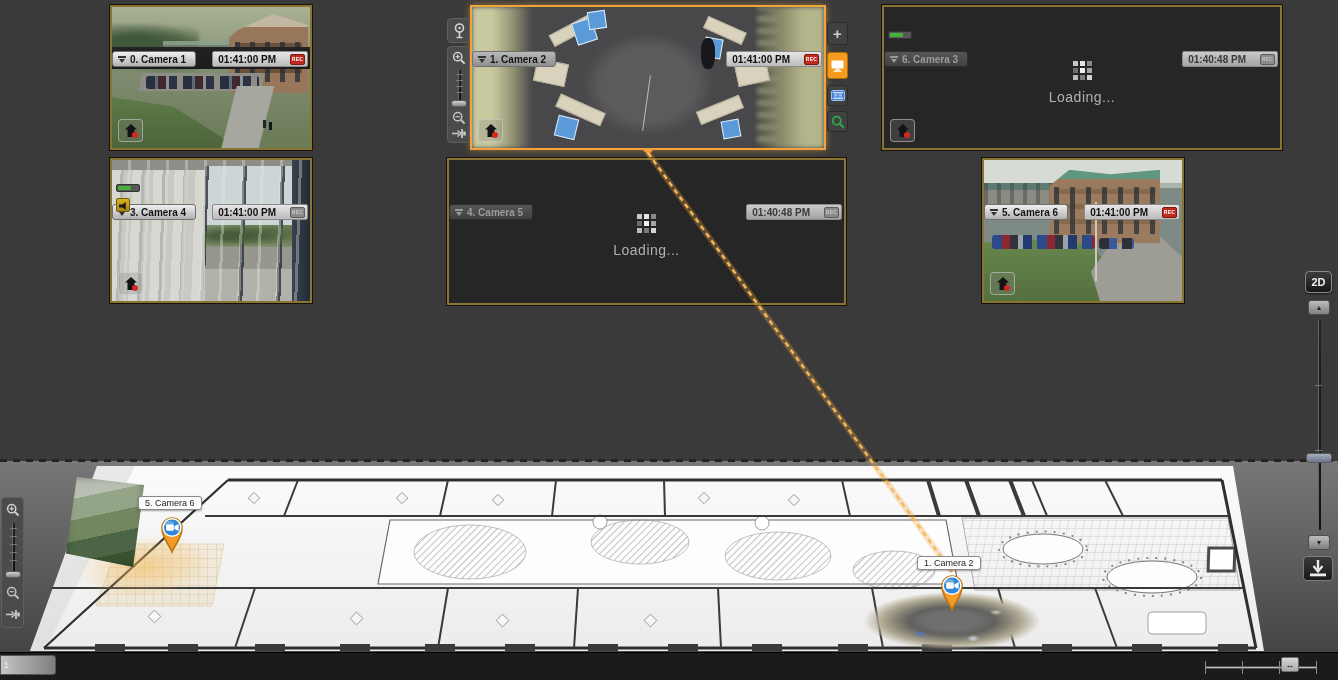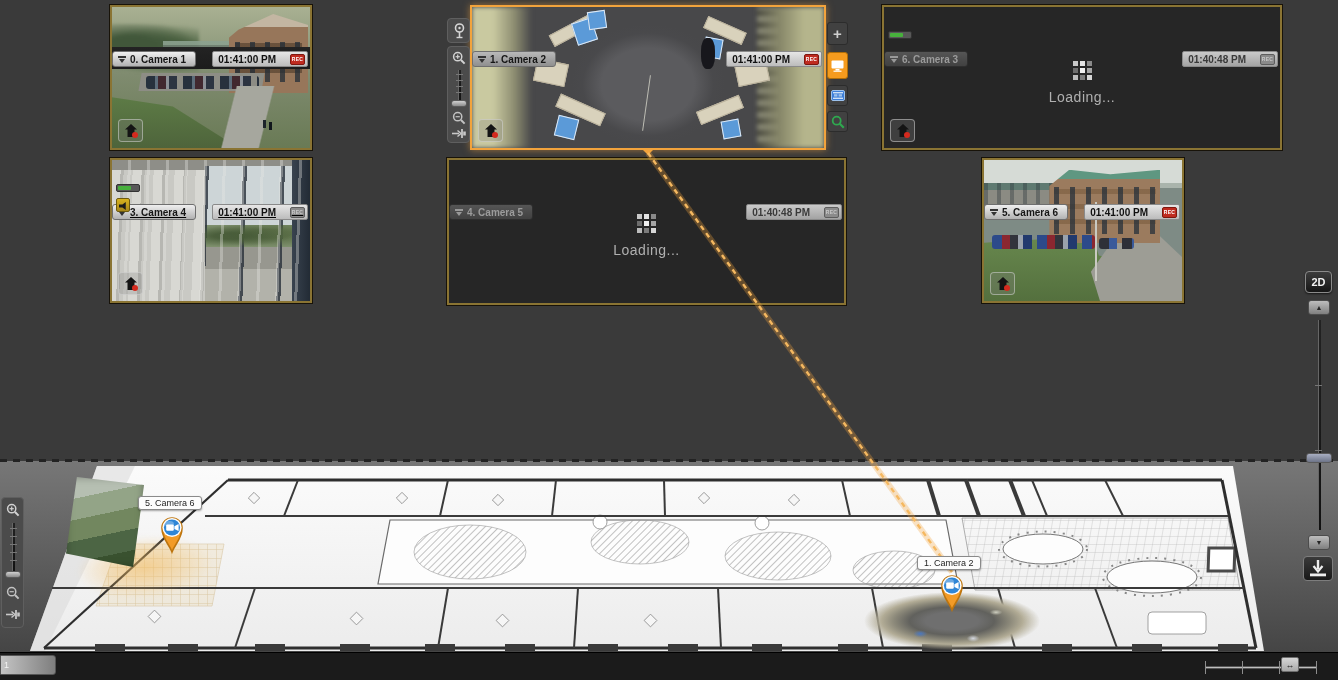--- a/index.html
+++ b/index.html
@@ -397,21 +397,21 @@
   </div>
 </div>
 
 <div class="tile" style="left:110px;top:158px;width:202px;height:145px;">
   <div class="video v4">
     <i class="ceil"></i>
     <i class="win"></i>
     <i class="edge"></i>
     <i class="slat"></i>
   </div>
-  <div class="thead" style="background:transparent;text-decoration:underline;">
+  <div class="thead" style="background:transparent;">
     <div class="cam-pill">
       <span class="chev"></span>
       <span>3. Camera 4</span>
     </div>
     <div class="time-pill">
       <span>01:41:00 PM</span>
       <span class="rec off">REC</span>
     </div>
   </div>
   <div class="stream-ind">

